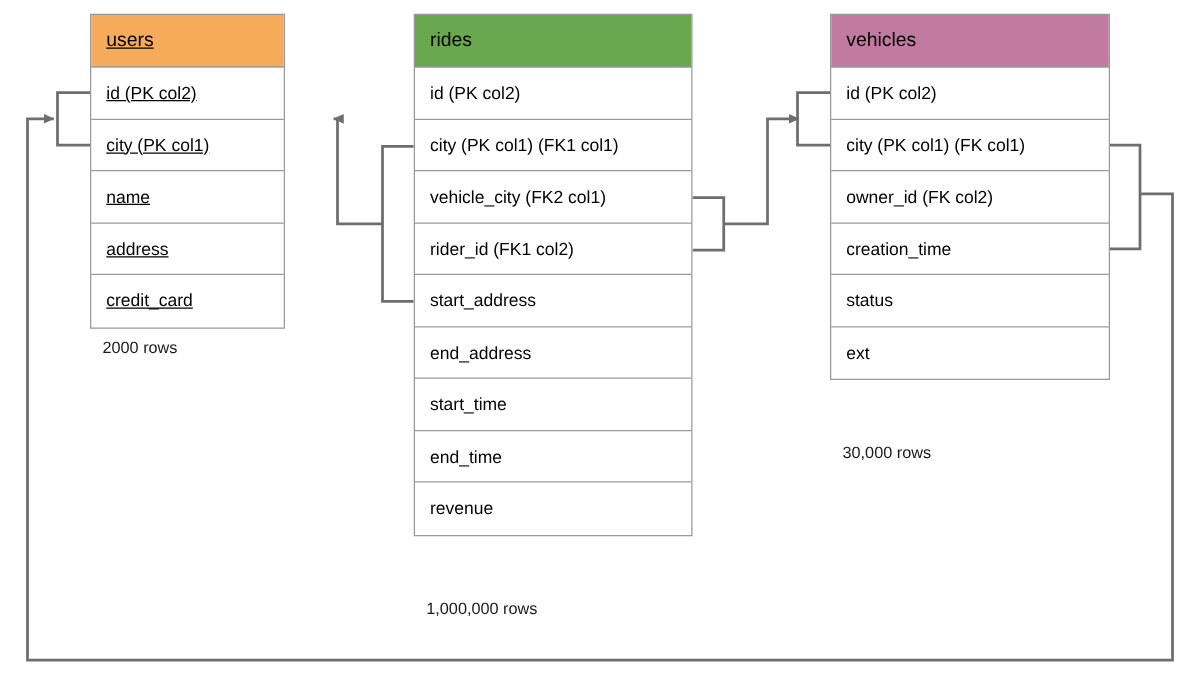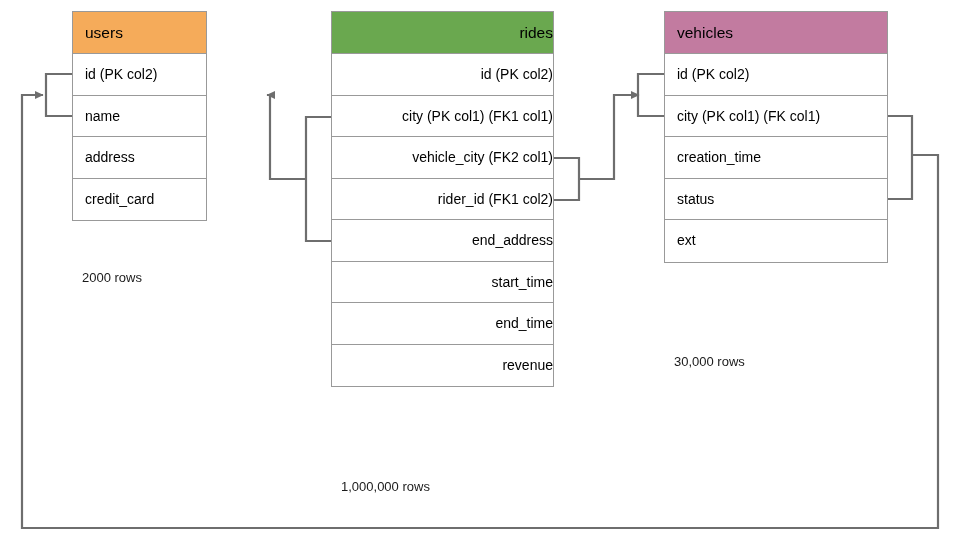--- a/index.html
+++ b/index.html
@@ -86,45 +86,48 @@
       <path d="M 554,158 L 579,158 L 579,200 L 554,200"></path>
       <path d="M 579,179 L 614,179 L 614,95 L 639,95" marker-end="url(#arrow)"></path>
 
       <path d="M 664,74 L 638,74 L 638,116 L 664,116"></path>
 
       <path d="M 886,116 L 912,116 L 912,199 L 886,199"></path>
       <path d="M 912,155 L 938,155 L 938,528 L 22,528 L 22,95 L 43,95" marker-end="url(#arrow)"></path>
     </g>
   </svg>
 
-  <div class="entity" style="left:72px; top:11px; width:135px;">
+  <div class="entity" style="left:72px; top:11px; width:156px;text-decoration:underline;">
     <div class="entity-header" style="background:#f5ab5a;">users</div>
     <div class="field-row">id (PK col2)</div>
+    <div class="field-row">city (PK col1)</div>
     <div class="field-row">name</div>
     <div class="field-row">address</div>
     <div class="field-row last">credit_card</div>
   </div>
   <div class="row-count" style="left:82px; top:270px;">2000 rows</div>
 
-  <div class="entity" style="left:331px; top:11px; width:223px;text-align:right;">
+  <div class="entity" style="left:331px; top:11px; width:223px;">
     <div class="entity-header" style="background:#6aa84f;">rides</div>
     <div class="field-row">id (PK col2)</div>
     <div class="field-row">city (PK col1) (FK1 col1)</div>
     <div class="field-row">vehicle_city (FK2 col1)</div>
     <div class="field-row">rider_id (FK1 col2)</div>
+    <div class="field-row">start_address</div>
     <div class="field-row">end_address</div>
     <div class="field-row">start_time</div>
     <div class="field-row">end_time</div>
     <div class="field-row last">revenue</div>
   </div>
   <div class="row-count" style="left:341px; top:479px;">1,000,000 rows</div>
 
   <div class="entity" style="left:664px; top:11px; width:224px;">
     <div class="entity-header" style="background:#c27ba0;">vehicles</div>
     <div class="field-row">id (PK col2)</div>
     <div class="field-row">city (PK col1) (FK col1)</div>
+    <div class="field-row">owner_id (FK col2)</div>
     <div class="field-row">creation_time</div>
     <div class="field-row">status</div>
     <div class="field-row last">ext</div>
   </div>
   <div class="row-count" style="left:674px; top:354px;">30,000 rows</div>
 
 </div>
 
 </body></html>

